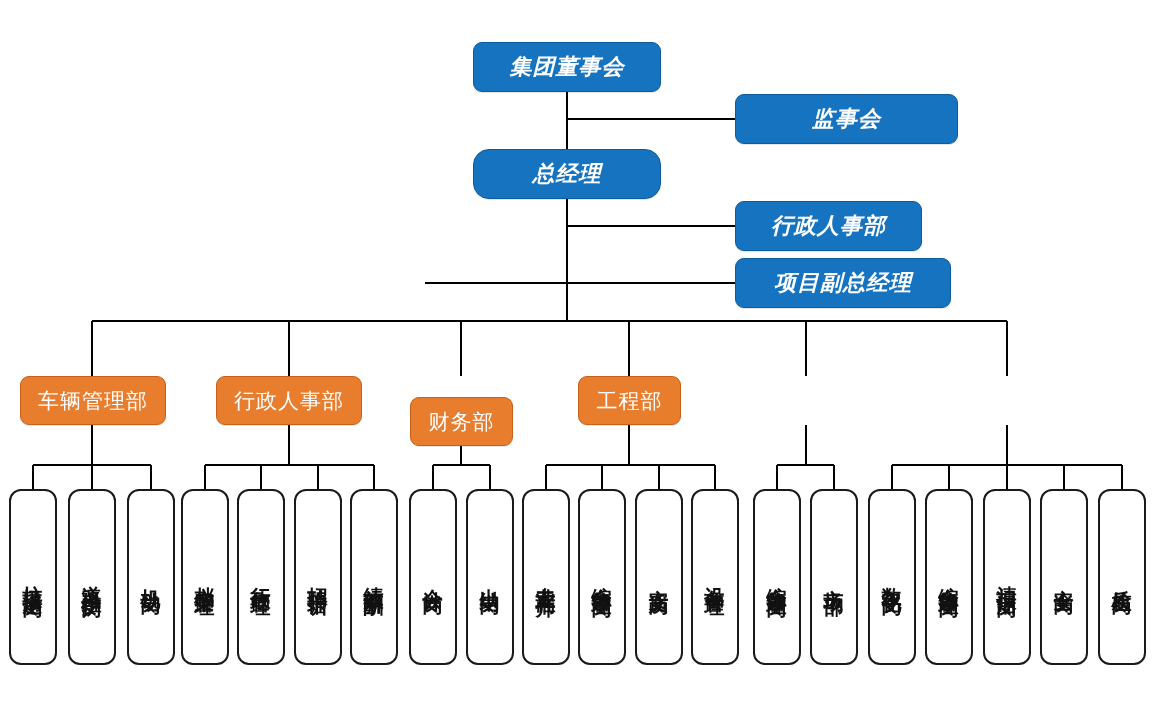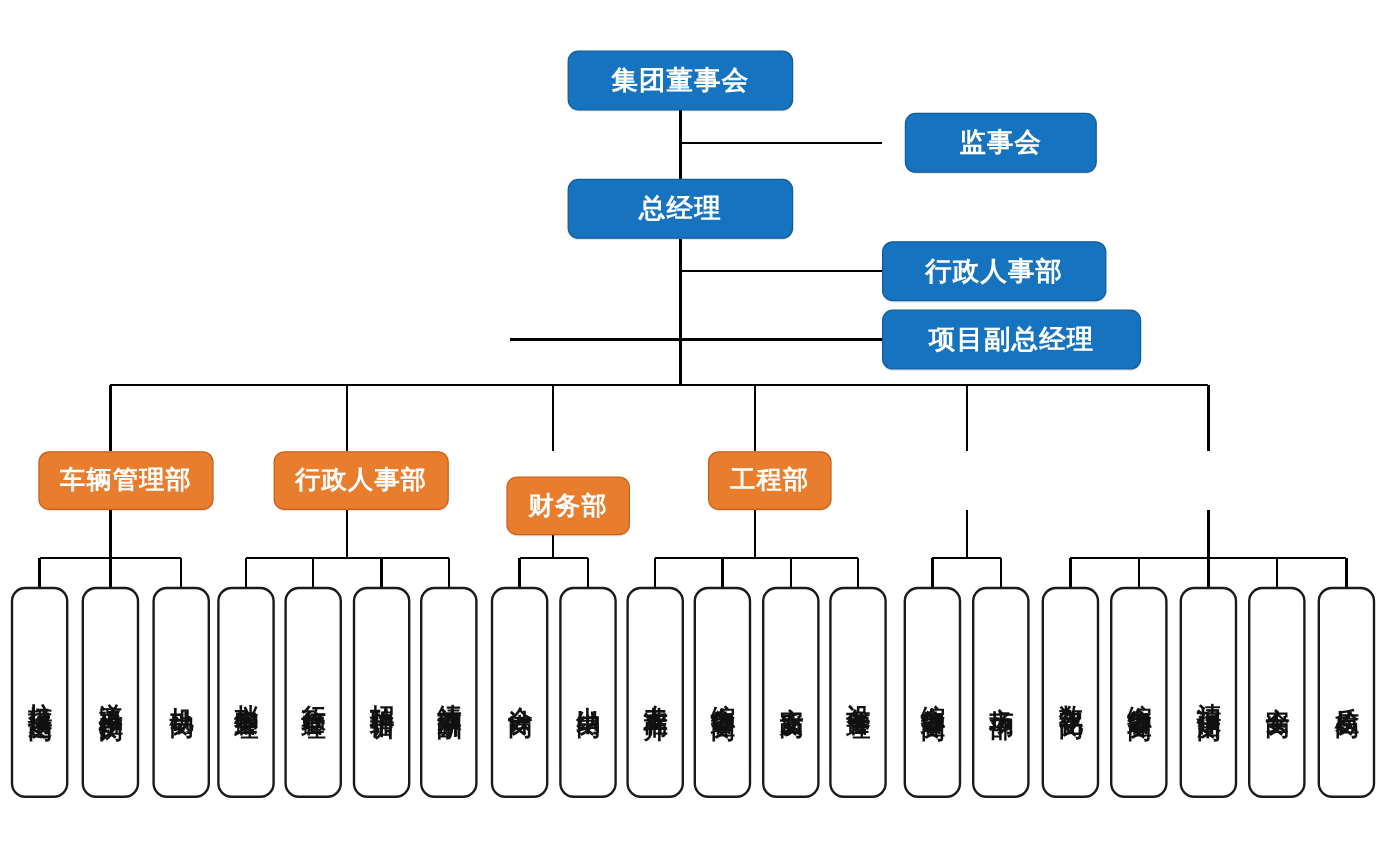--- a/index.html
+++ b/index.html
@@ -36,31 +36,31 @@
   }
   .node.blue{
     background:#1573BF;
     border:1px solid #0E5B9B;
     border-radius:9px;
     color:#ffffff;
     font-size:22px;
     font-weight:700;
     letter-spacing:1px;
     box-shadow:0 1px 0 rgba(0,0,0,.10);
+    font-style:italic;
   }
   .node.orange{
     background:#E87D2D;
     border:1px solid #C9601A;
     border-radius:9px;
     color:#ffffff;
     font-size:21px;
-    font-weight:700;
+    font-weight:400;
     letter-spacing:1px;
     box-shadow:0 1px 0 rgba(0,0,0,.10);
-    margin-left:12px;
   }
   
   .node.leaf{
     background:#ffffff;
     border:2px solid #1a1a1a;
     border-radius:12px;
     color:#111111;
     font-size:20px;
     font-weight:600;
     letter-spacing:3px;
@@ -135,23 +135,23 @@
       <line x1="892" y1="465" x2="892" y2="489"></line>
       <line x1="949" y1="465" x2="949" y2="489"></line>
       <line x1="1007" y1="465" x2="1007" y2="489"></line>
       <line x1="1064" y1="465" x2="1064" y2="489"></line>
       <line x1="1122" y1="465" x2="1122" y2="489"></line>
     </g>
   </svg>
 
   <div class="node blue" style="left:473px; top:42px; width:188px; height:50px;">集团董事会</div>
 
-  <div class="node blue" style="left:735px; top:94px; width:160px; height:50px;margin-left:19px;">监事会</div>
+  <div class="node blue" style="left:735px; top:94px; width:223px; height:50px;">监事会</div>
 
-  <div class="node blue" style="left:473px; top:149px; width:188px; height:50px;">总经理</div>
+  <div class="node blue" style="left:473px; top:149px; width:188px; height:50px;border-radius:16px;">总经理</div>
 
   <div class="node blue" style="left:735px; top:201px; width:187px; height:50px;">行政人事部</div>
 
   <div class="node blue" style="left:735px; top:258px; width:216px; height:50px;">项目副总经理</div>
 
 
   <div class="node orange" style="left:20px; top:376px; width:146px; height:49px;">车辆管理部</div>
 
   <div class="node orange" style="left:216px; top:376px; width:146px; height:49px;">行政人事部</div>
 

